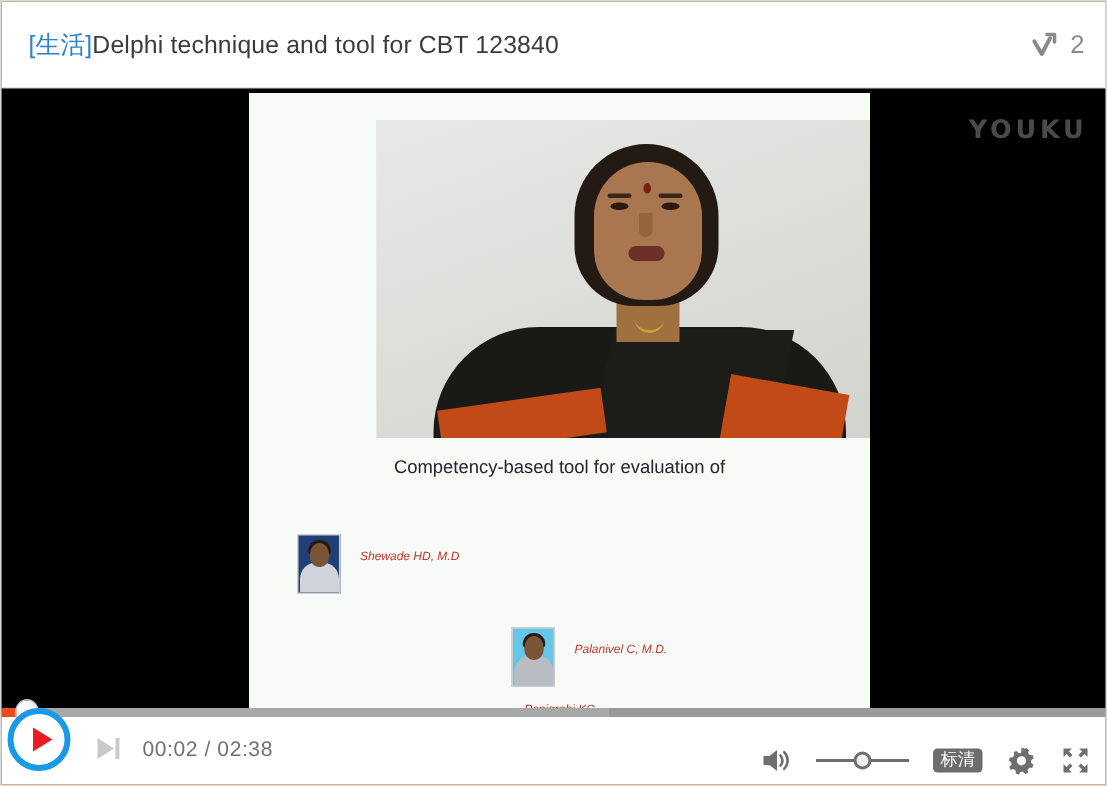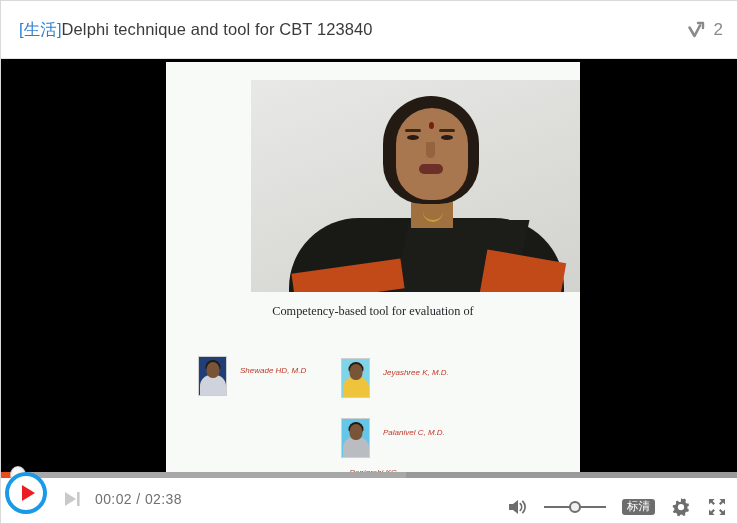--- a/index.html
+++ b/index.html
@@ -242,21 +242,21 @@
     position: absolute;
     left: 0;
     top: 242px;
     width: 414px;
     text-align: center;
     color: #23272b;
     font-size: 12.3px;
     line-height: 15.5px;
     font-family: "Liberation Sans", sans-serif;
   }
-  .slide-title div { white-space: nowrap; font-family: Liberation Serif, serif; }
+  .slide-title div { white-space: nowrap; }
 
   
   .authors {
     position: absolute;
     left: 0;
     top: 290px;
     width: 414px;
     height: 122px;
   }
   .author {
@@ -495,20 +495,21 @@
           <path d="M2.5 7.5 L7.5 16 L13 5.5" stroke="#8a8a8a" stroke-width="2.6" fill="none" stroke-linecap="round" stroke-linejoin="round"></path>
           <path d="M11 3 L16 3 L16 8" stroke="#8a8a8a" stroke-width="2.4" fill="none" stroke-linecap="round" stroke-linejoin="round"></path>
         </svg>
       </span>
       <span class="share-count">2</span>
     </div>
   </div>
 
   <div class="player">
 
+    <div class="youku-watermark">YOUKU</div>
 
     <div class="slide">
 
       <div class="webcam">
         <div class="wc-wall"></div>
         <div class="wc-body"></div>
         <div class="wc-shawl"></div>
         <div class="wc-sari-l"></div>
         <div class="wc-sari-r"></div>
         <div class="wc-neck"></div>
@@ -532,28 +533,20 @@
 
         <div class="author a1">
           <div class="thumb">
             <div class="t-torso"></div>
             <div class="t-hair"></div>
             <div class="t-head"></div>
           </div>
           <div class="name">Shewade HD, M.D</div>
         </div>
 
-        <div class="author a2">
-          <div class="thumb">
-            <div class="t-torso"></div>
-            <div class="t-hair"></div>
-            <div class="t-head"></div>
-          </div>
-          <div class="name">Jeyashree K, M.D.</div>
-        </div>
 
 
         <div class="author a4">
           <div class="thumb">
             <div class="t-torso"></div>
             <div class="t-hair"></div>
             <div class="t-head"></div>
           </div>
           <div class="name">Palanivel C, M.D.</div>
         </div>

